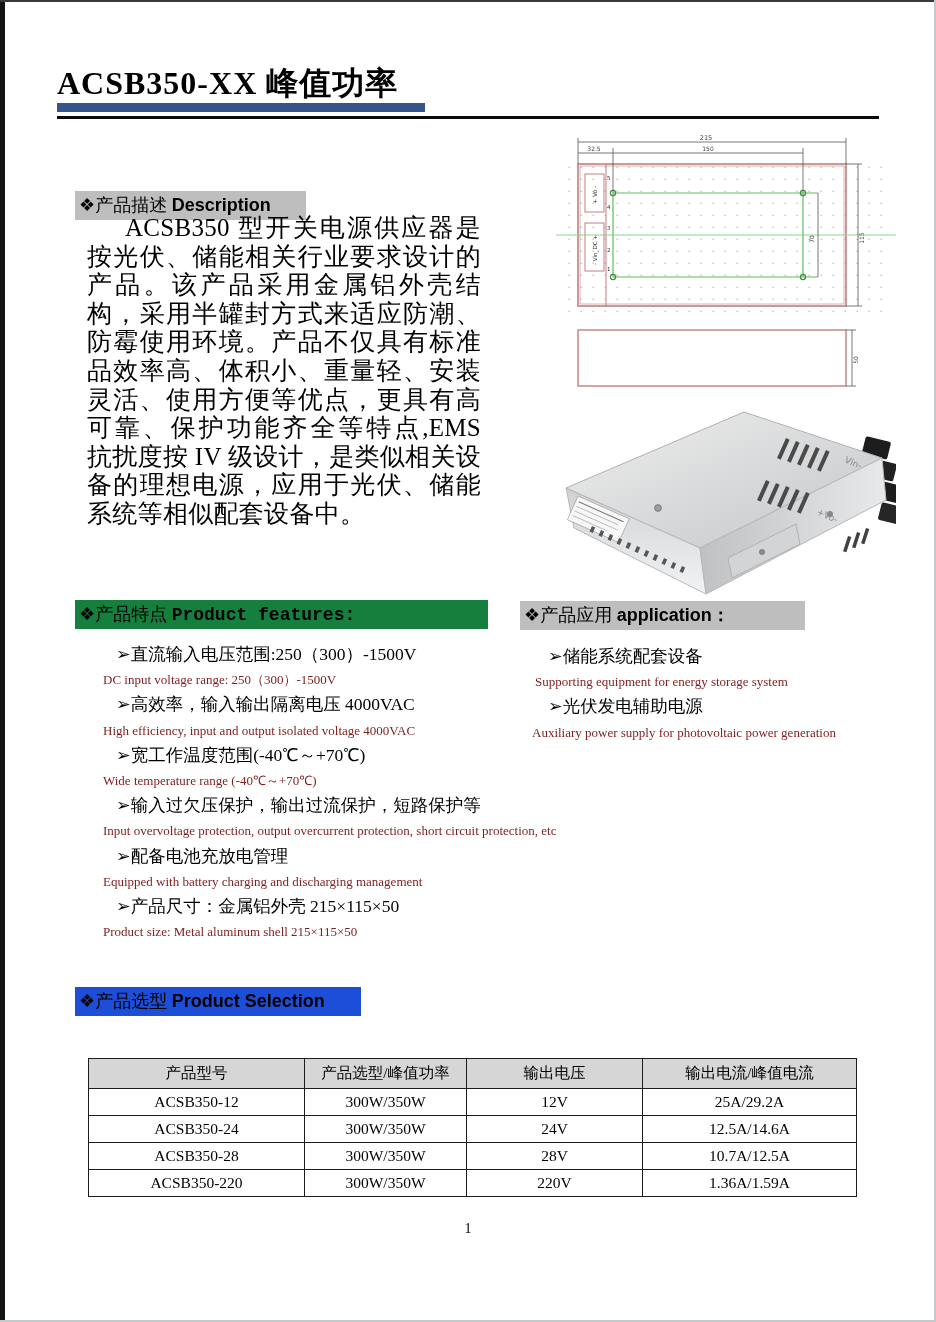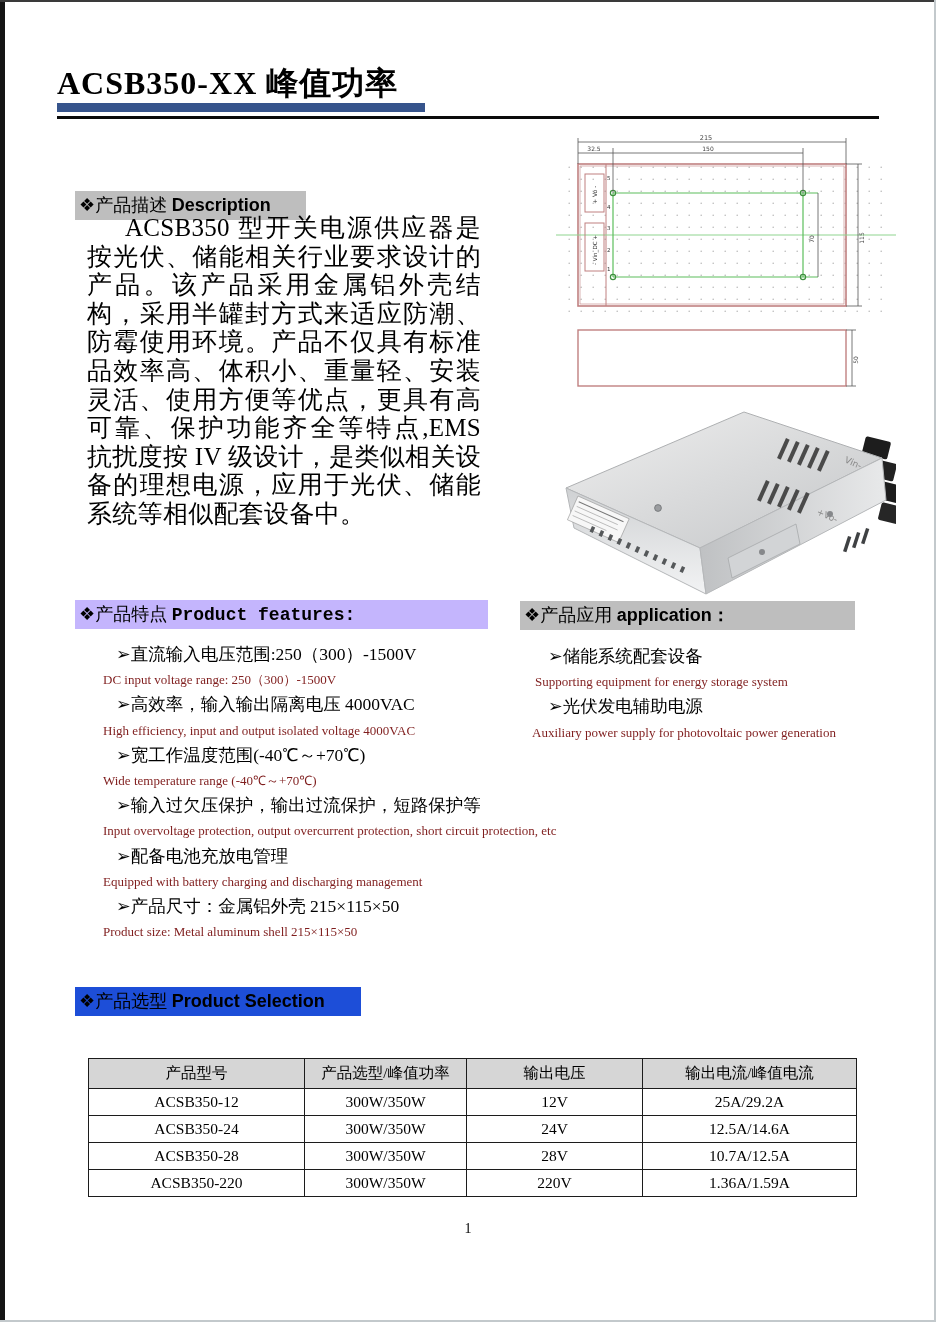--- a/index.html
+++ b/index.html
@@ -24,21 +24,21 @@
   .sec-header {
     position:absolute; height:29px; line-height:29px; padding:0 8px 0 4px;
     font-size:18px; white-space:nowrap;
   }
   .sec-header .zh { font-family:"Liberation Serif", serif; color:#000; }
   .sec-header .en { font-family:"Liberation Sans", sans-serif; font-weight:bold; color:#000; }
   .sec-header .en.mono { font-family:"Liberation Mono", monospace; font-weight:bold; }
 
   .desc-header { left:75px; top:155px; width:231px;margin-top:36px; }
   .feat-header { left:75px; top:600px; width:413px; }
-  .app-header  { left:520px; top:601px; width:335px; }
+  .app-header  { left:520px; top:601px; width:285px; }
   .sel-header  { left:75px; top:987px; width:286px; }
 
   .desc-body {
     position:absolute; left:87px; top:214px; width:394px;
     font-size:25px; line-height:28.6px; text-align:justify; text-indent:38px;
     color:#000; letter-spacing:0.3px;
   }
 
   .drawing { position:absolute; left:556px; top:130px; }
   .photo   { position:absolute; left:548px; top:396px; }
@@ -220,21 +220,21 @@
     <circle cx="214" cy="156" r="3" fill="#86888b"></circle>
     <circle cx="282" cy="118" r="3" fill="#86888b"></circle>
 
     <g fill="#3f4143">
       <rect x="300" y="140" width="3.5" height="16" transform="rotate(18 300 140)"></rect>
       <rect x="309" y="136" width="3.5" height="16" transform="rotate(18 309 136)"></rect>
       <rect x="318" y="132" width="3.5" height="16" transform="rotate(18 318 132)"></rect>
     </g>
   </svg>
 
-  <div class="sec-header feat-header" style="background:#c4b5fd;">
+  <div class="sec-header feat-header" style="background:#15803d;">
     <span class="zh">❖产品特点</span>
     <span class="en mono">Product features:</span>
   </div>
   <div class="sec-header app-header" style="background:#BEBEBE;">
     <span class="zh">❖产品应用</span>
     <span class="en">application：</span>
   </div>
 
   <div class="feat-list">
     <div>

